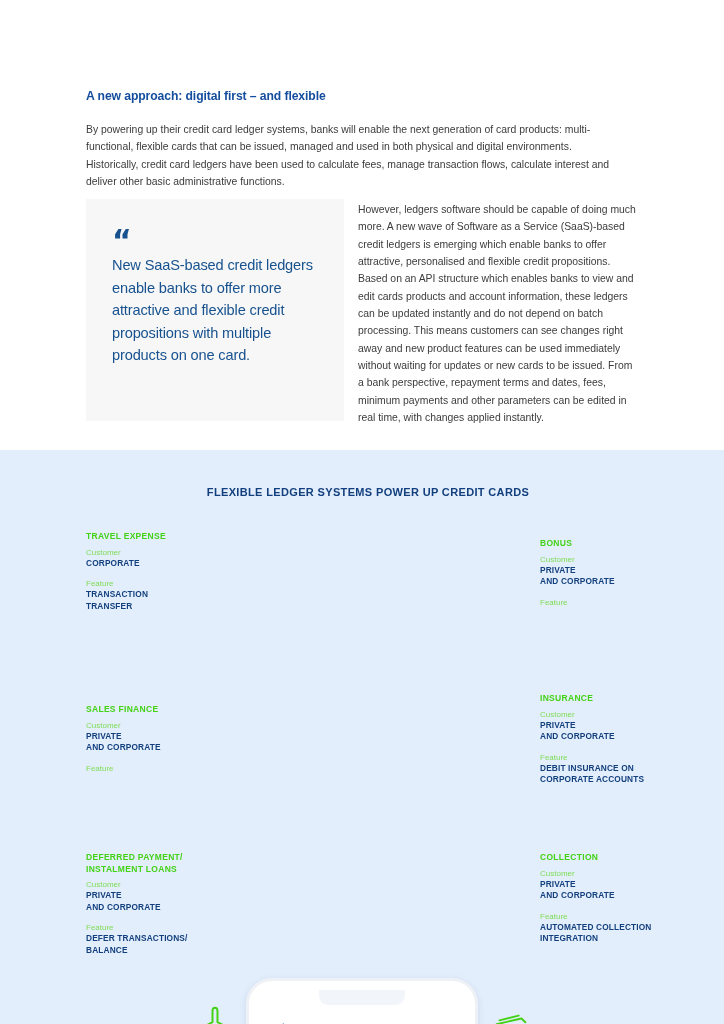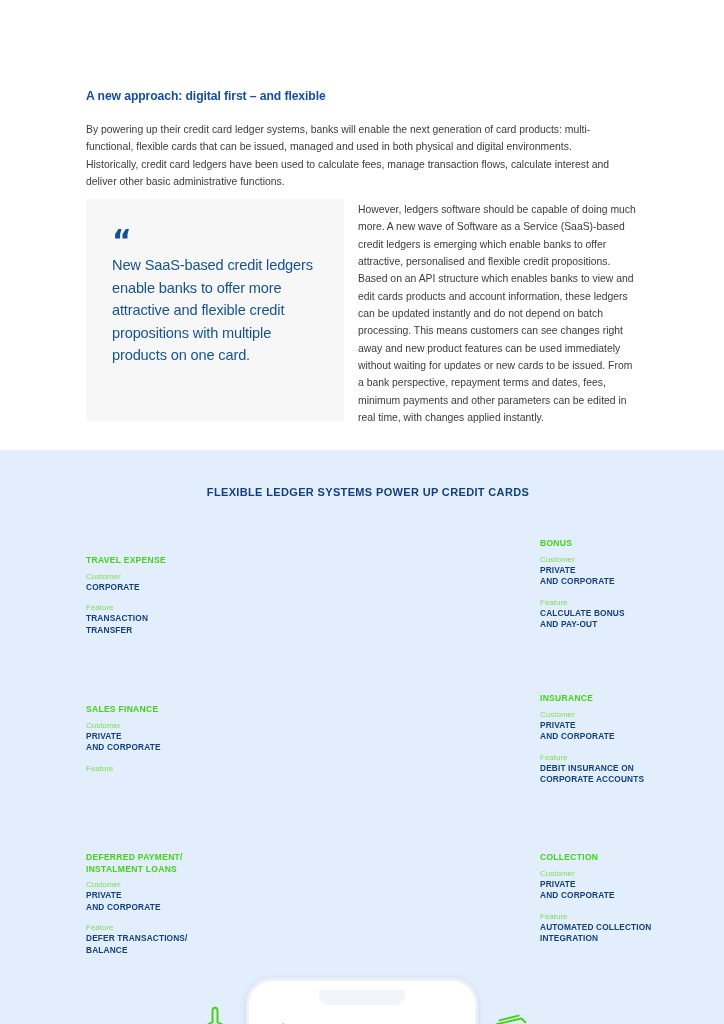--- a/index.html
+++ b/index.html
@@ -115,21 +115,21 @@
       <div class="quote-text">New SaaS-based credit ledgers enable banks to offer more attractive and flexible credit propositions with multiple products on one card.</div>
     </div>
 
     <div class="rightcol">However, ledgers software should be capable of doing much more. A new wave of Software as a Service (SaaS)-based credit ledgers is emerging which enable banks to offer attractive, personalised and flexible credit propositions. Based on an API structure which enables banks to view and edit cards products and account information, these ledgers can be updated instantly and do not depend on batch processing. This means customers can see changes right away and new product features can be used immediately without waiting for updates or new cards to be issued. From a bank perspective, repayment terms and dates, fees, minimum payments and other parameters can be edited in real time, with changes applied instantly.</div>
   </div>
 
   <div class="info">
 
     <div class="info-title">FLEXIBLE LEDGER SYSTEMS POWER UP CREDIT CARDS</div>
 
-    <div class="label-block lb-left" style="top:105px;">
+    <div class="label-block lb-left" style="top:81px;">
       <div class="lb-title">TRAVEL EXPENSE</div>
       <div class="lb-sub">Customer</div>
       <div class="lb-val">CORPORATE</div>
       <div class="lb-gap"></div>
       <div class="lb-sub">Feature</div>
       <div class="lb-val">TRANSACTION<br>TRANSFER</div>
     </div>
     <div class="ico" style="left:192px; top:554px;">
       <svg viewBox="0 0 48 48" fill="none" stroke="#44d217" stroke-width="2.1" stroke-linejoin="round" stroke-linecap="round">
         <path d="M24 4c1.6 0 2.6 1.6 2.6 3.6v11.2l15.4 8.6v4.2l-15.4-4.6v8.4l5 4.2v3.2L24 40.6l-7.6 2.2v-3.2l5-4.2v-8.4L6 31.6v-4.2l15.4-8.6V7.6C21.4 5.6 22.4 4 24 4z"></path>
@@ -152,21 +152,20 @@
       <div class="lb-sub">Feature</div>
       <div class="lb-val">DEFER TRANSACTIONS/<br>BALANCE</div>
     </div>
 
     <div class="label-block lb-right" style="top:88px;">
       <div class="lb-title">BONUS</div>
       <div class="lb-sub">Customer</div>
       <div class="lb-val">PRIVATE<br>AND CORPORATE</div>
       <div class="lb-gap"></div>
       <div class="lb-sub">Feature</div>
-      <div class="lb-val">CALCULATE BONUS<br>AND PAY-OUT</div>
     </div>
     <div class="ico" style="left:487px; top:556px;">
       <svg viewBox="0 0 48 48" fill="none" stroke="#44d217" stroke-width="2" stroke-linejoin="round" stroke-linecap="round">
         <path d="M6 22h36v16H6z"></path>
         <ellipse cx="24" cy="30" rx="3.4" ry="4.6"></ellipse>
         <circle cx="12" cy="30" r="1.3" fill="#44d217" stroke="none"></circle>
         <circle cx="36" cy="30" r="1.3" fill="#44d217" stroke="none"></circle>
         <path d="M10 19l26-6 4 4"></path>
         <path d="M13 15l20-5"></path>
       </svg>

